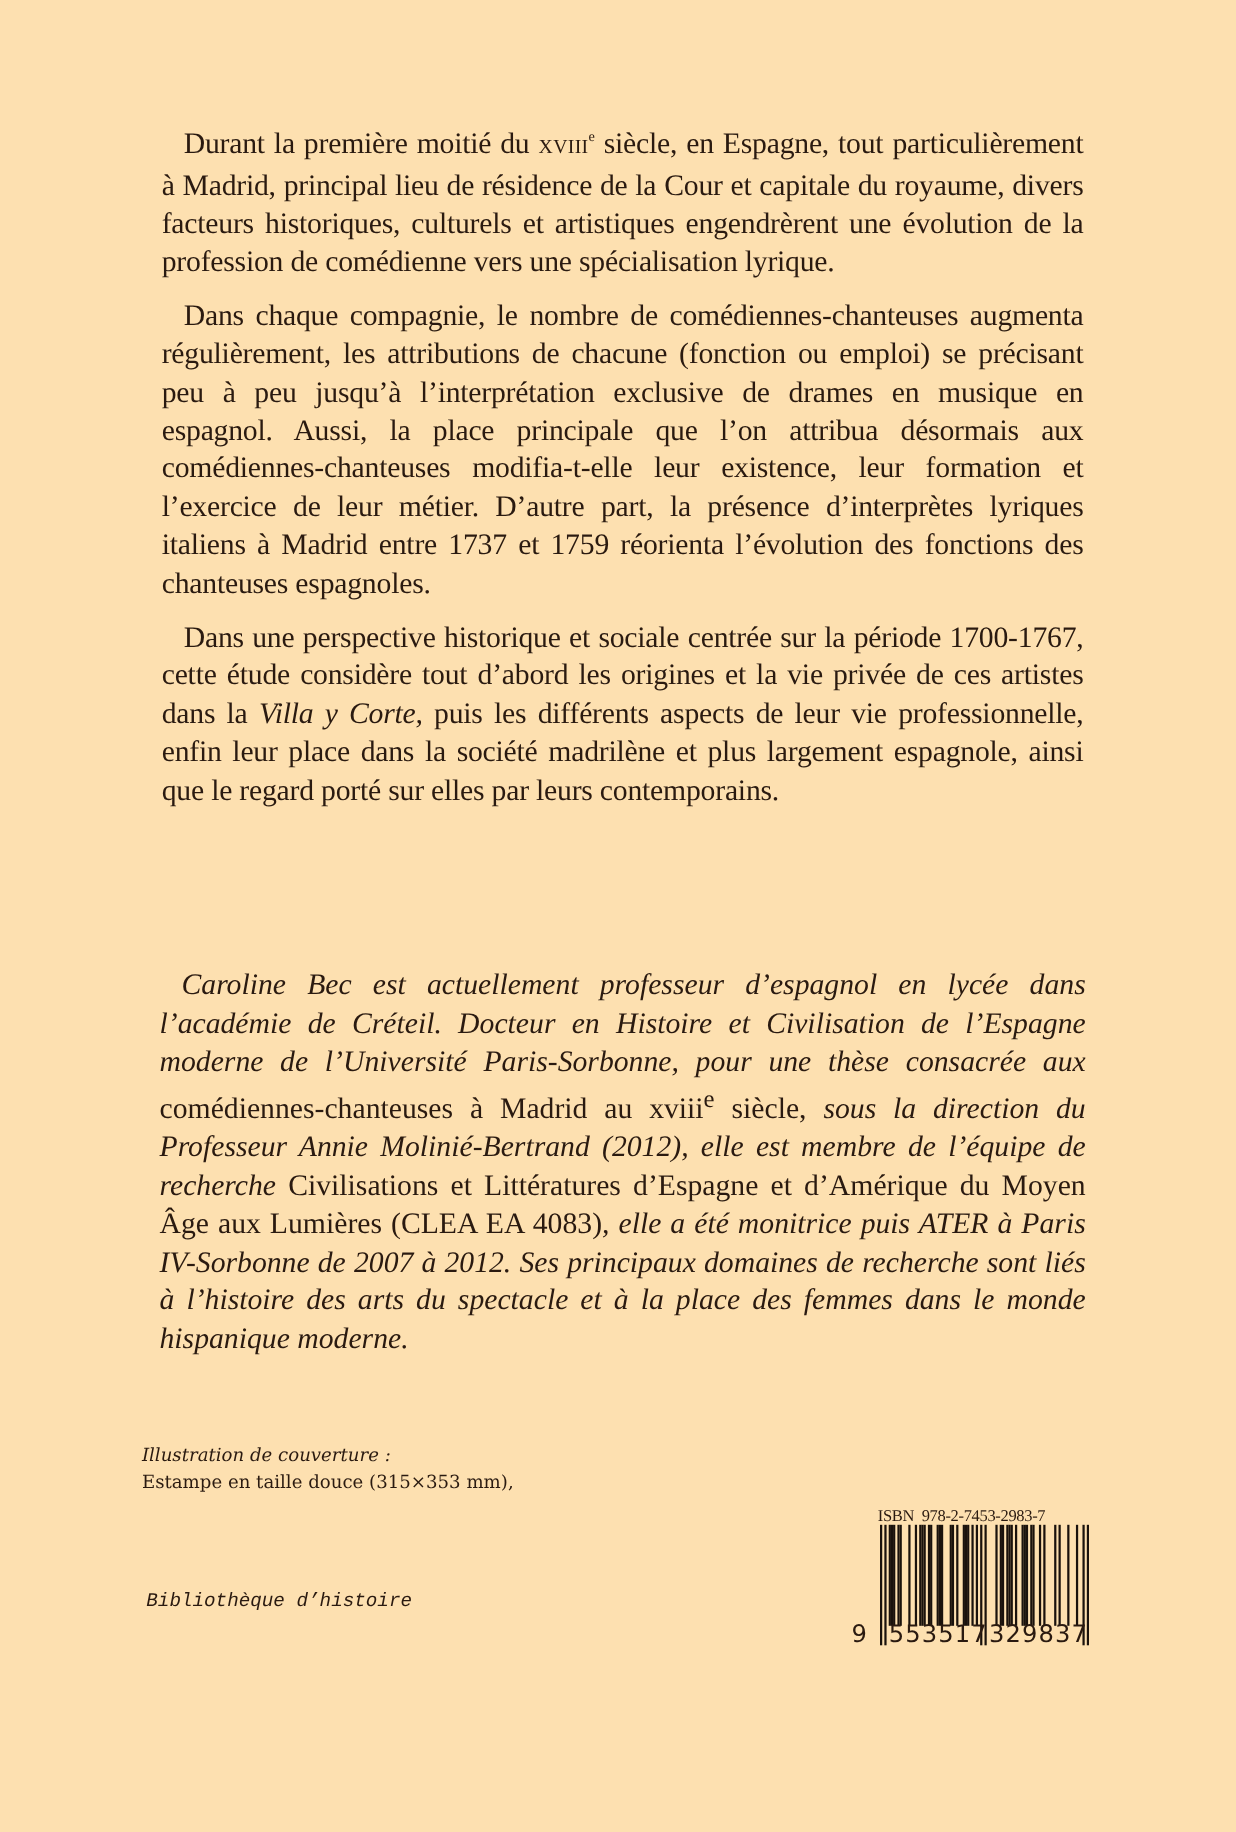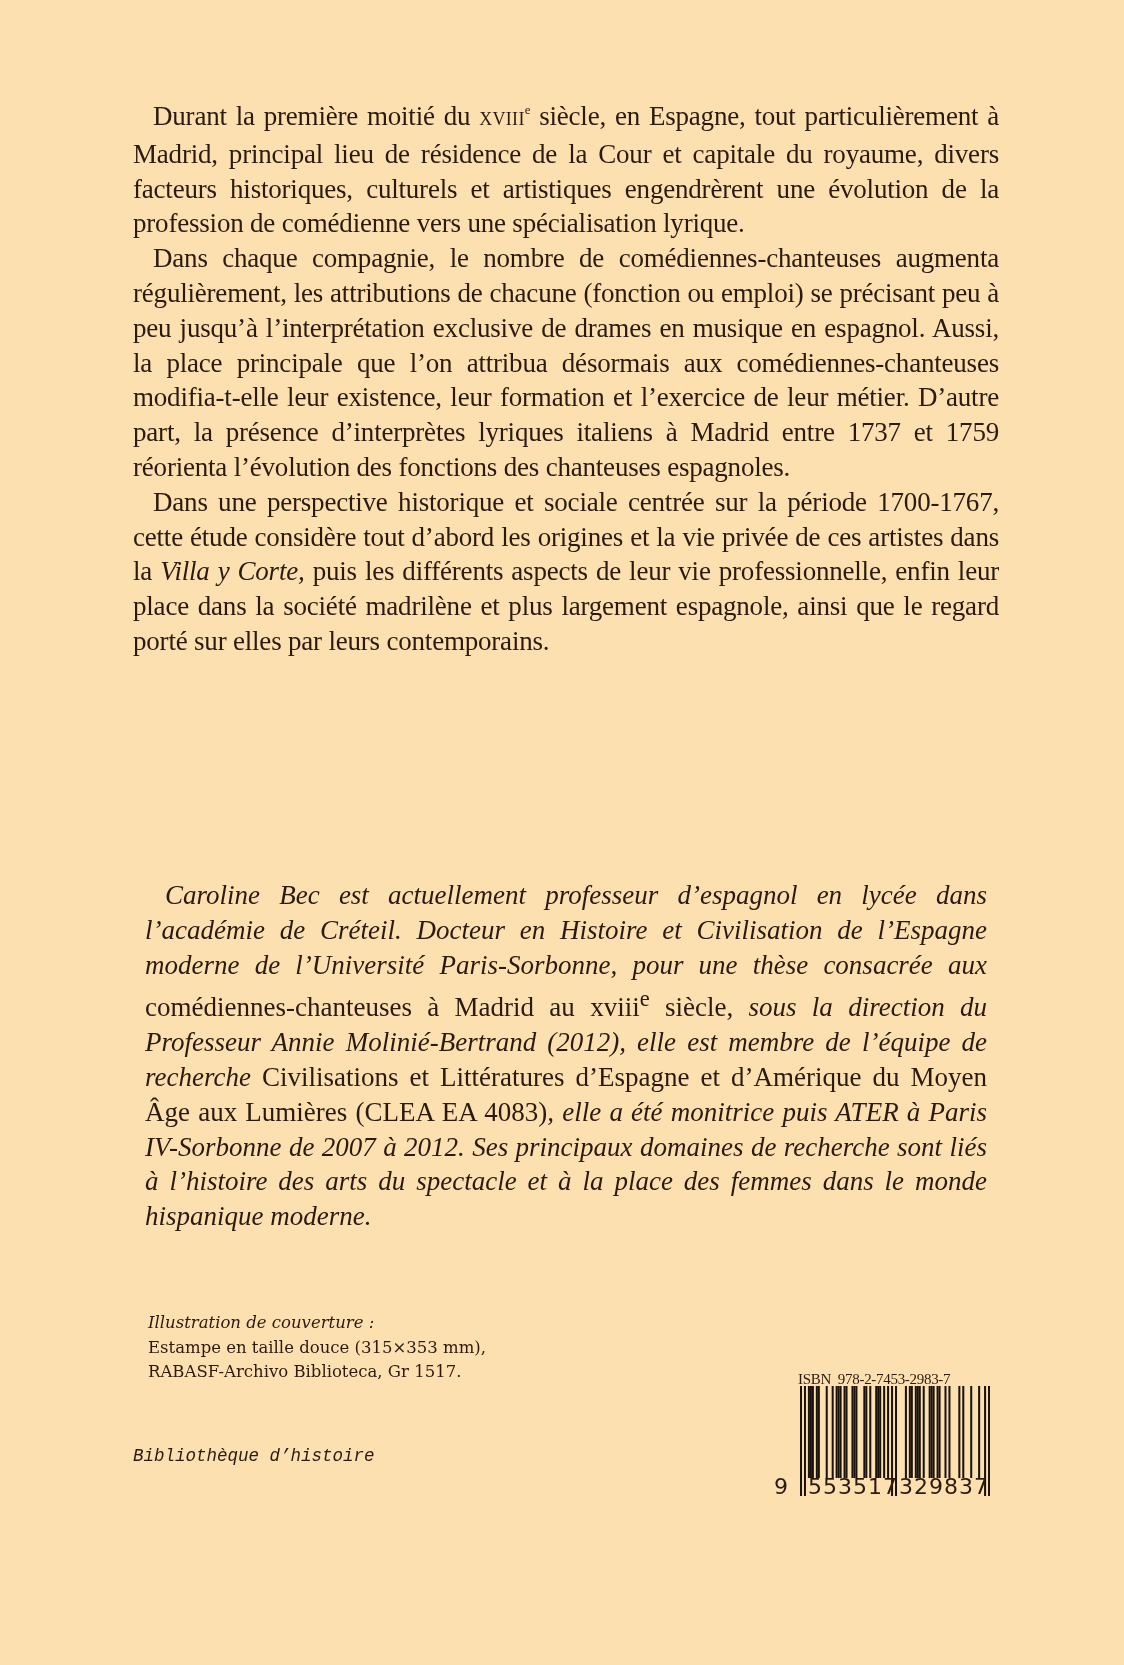--- a/index.html
+++ b/index.html
@@ -2,28 +2,28 @@
 <html><head>
 <meta charset="utf-8">
 <style>
   html, body { margin:0; padding:0; }
   body {
     width:1124px; height:1665px; background:#fde0b0; position:relative; overflow:hidden;
     color:#2a1a10; font-family:"Liberation Serif","DejaVu Serif",serif;
   }
   .block { position:absolute; left:133px; width:866px; }
   .para {
-    font-size:27px; line-height:34.8px; text-align:justify; text-indent:20px; margin:0;
+    font-size:27px; line-height:34.8px; text-align:justify; text-indent:20px; margin:14px;
     letter-spacing:-0.2px;
   }
   .para .sc { font-size:18px; text-transform:uppercase; letter-spacing:0.3px; }
   .para sup { font-size:13px; vertical-align:11px; line-height:0; }
   .it { font-style:italic; }
   .bio { font-size:27px; line-height:34.8px; text-align:justify; text-indent:20px; margin:12px; }
-  .credits { position:absolute; left:148px; top:1311px; font-family:"DejaVu Serif",serif; font-size:16.5px; line-height:24.5px; }
+  .credits { position:absolute; left:129px; top:1311px; font-family:"DejaVu Serif",serif; font-size:16.5px; line-height:24.5px; }
   .series { position:absolute; left:133px; top:1443px; font-family:Liberation Mono, monospace; font-size:17.5px; line-height:27px; font-style:italic; }
   .isbn-label { position:absolute; left:798px; top:1371px; font-family:Liberation Serif, serif; font-size:15px; letter-spacing:-0.3px; white-space:pre; }
   .barcode { position:absolute; left:800px; top:1386px; width:190px; height:110px; }
   .bc-digits { position:absolute; top:1474px; font-family:"DejaVu Sans",sans-serif; font-size:22px; letter-spacing:1px; }
 </style>
 </head>
 <body>
 
 <div class="block" style="top:99px;">
   <p class="para"><span>Durant la première moitié du </span><span class="sc">xviii</span><sup>e</sup><span> siècle, en Espagne, tout particulièrement à Madrid, principal lieu de résidence de la Cour et capitale du royaume, divers facteurs historiques, culturels et artistiques engendrèrent une évolution de la profession de comédienne vers une spécialisation lyrique.</span></p>
@@ -31,21 +31,20 @@
   <p class="para"><span>Dans une perspective historique et sociale centrée sur la période 1700-1767, cette étude considère tout d’abord les origines et la vie privée de ces artistes dans la </span><span class="it">Villa y Corte,</span><span> puis les différents aspects de leur vie professionnelle, enfin leur place dans la société madrilène et plus largement espagnole, ainsi que le regard porté sur elles par leurs contemporains.</span></p>
 </div>
 
 <div class="block" style="top:866px;">
   <p class="bio"><span class="it">Caroline Bec est actuellement professeur d’espagnol en lycée dans l’académie de Créteil. Docteur en Histoire et Civilisation de l’Espagne moderne de l’Université Paris-Sorbonne, pour une thèse consacrée aux </span><span>comédiennes-chanteuses à Madrid au </span><span class="sc">xviii</span><sup>e</sup><span> siècle, </span><span class="it">sous la direction du Professeur Annie Molinié-Bertrand (2012), elle est membre de l’équipe de recherche</span><span> Civilisations et Littératures d’Espagne et d’Amérique du Moyen Âge aux Lumières (CLEA EA 4083)</span><span class="it">, elle a été monitrice puis ATER à Paris IV-Sorbonne de 2007 à 2012. Ses principaux domaines de recherche sont liés à l’histoire des arts du spectacle et à la place des femmes dans le monde hispanique moderne.</span></p>
 </div>
 
 <div class="credits">
   <div class="it">Illustration de couverture :</div>
   <div>Estampe en taille douce (315×353 mm),</div>
-  <div>RABASF-Archivo Biblioteca, Gr 1517.</div>
 </div>
 
 <div class="series">
   <div>Bibliothèque d’histoire</div>
 </div>
 
 <div class="isbn-label">ISBN  978-2-7453-2983-7</div>
 <svg class="barcode" viewBox="0 0 190 110" preserveAspectRatio="none" id="barcode-svg">
     <rect x="0.00" y="0" width="2.02" height="110" fill="#1a120c"></rect>
     <rect x="3.96" y="0" width="2.02" height="110" fill="#1a120c"></rect>

